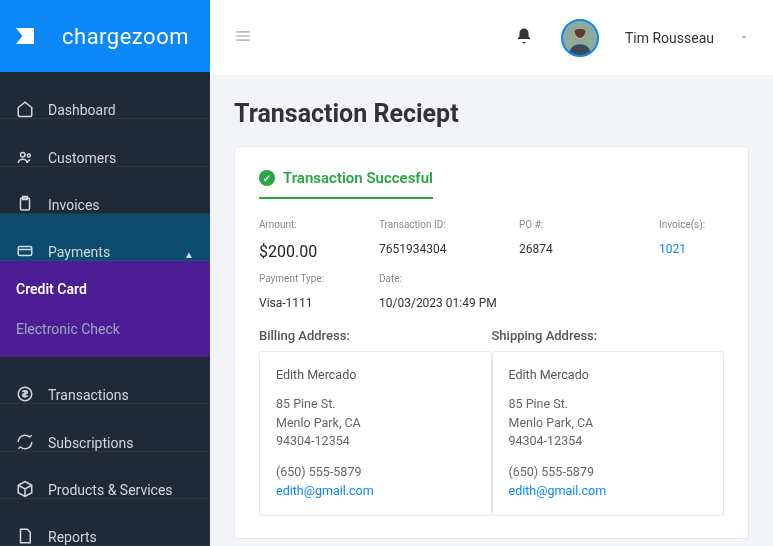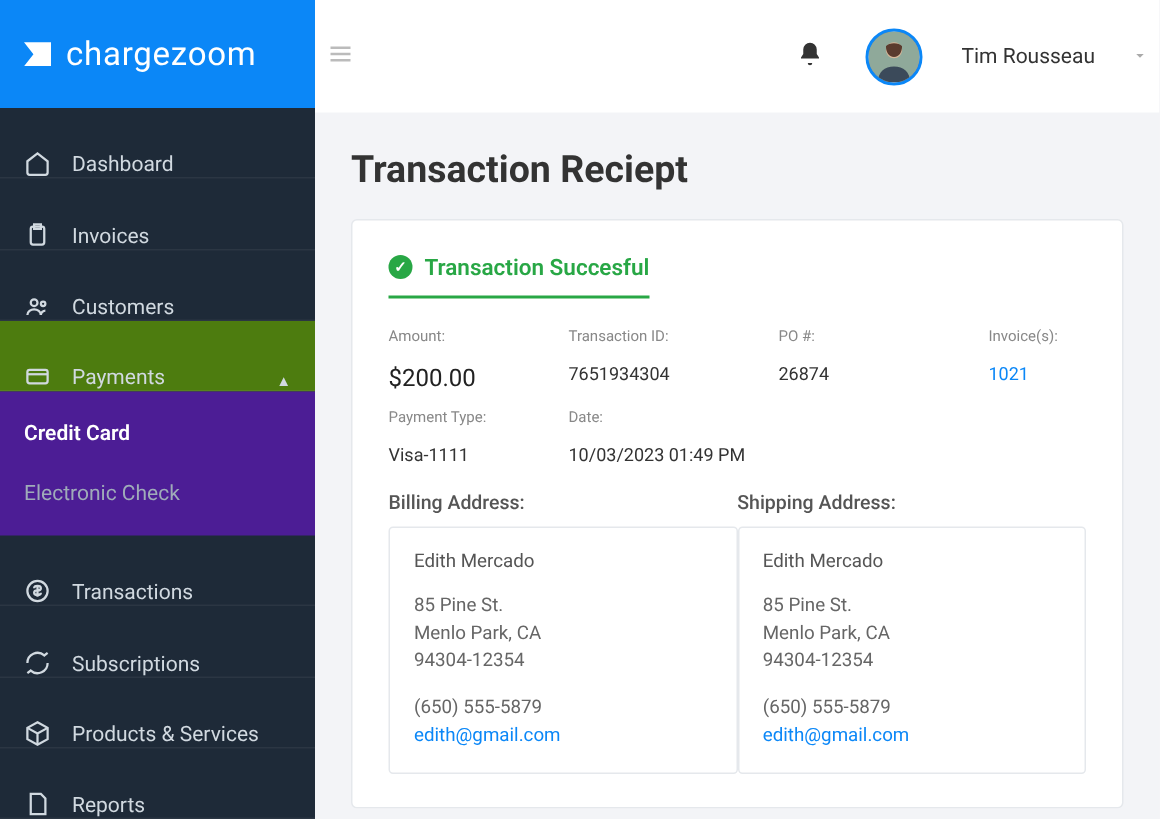--- a/index.html
+++ b/index.html
@@ -19,21 +19,21 @@
       flex-direction: column;
       flex-shrink: 0;
     }
     .logo {
       background: #0b87f7;
       color: #fff;
       height: 75px;
       display: flex;
       align-items: center;
       padding: 0 16px;
-      gap: 8px;
+      gap: 26px;
     }
     .logo-mark {
       width: 20px;
       height: 20px;
       position: relative;
     }
     .logo-mark::before {
       content: '';
       position: absolute;
       left: 0; top: 2px;
@@ -51,21 +51,21 @@
       align-items: flex-end;
       gap: 14px;
       padding: 0 16px;
       height: 49px;
       color: #d1d9e0;
       font-size: 14px;
       border-bottom: 1px solid rgba(255,255,255,0.06);
       cursor: pointer;
     }
     .nav-item.expanded {
-      background: #4d7c0f;
+      background: #0c4a6e;
     }
     .nav-item .chevron {
       margin-left: auto;
       font-size: 10px;
     }
     .nav-sub {
       background: #4c1d95;
       padding: 8px 0;
     }
     .nav-sub-item {
@@ -90,21 +90,21 @@
       flex: 1;
       display: flex;
       flex-direction: column;
       background: #f3f4f7;
     }
     .topbar {
       background: #fff;
       height: 75px;
       display: flex;
       align-items: center;
-      padding: 0 7px;
+      padding: 0 23px;
       gap: 16px;
     }
     .hamburger {
       color: #bbb;
       cursor: pointer;
     }
     .topbar-spacer { flex: 1; }
     .bell {
       color: #333;
       cursor: pointer;
@@ -237,37 +237,37 @@
       <svg viewBox="0 0 24 24" width="18" height="18" fill="none" stroke="currentColor" stroke-width="2">
           <path d="M3 10l9-7 9 7v10a2 2 0 0 1-2 2H5a2 2 0 0 1-2-2V10z"></path>
         </svg>
     </span>
     <span>Dashboard</span>
   </div>
 
   <div class="nav-item">
     <span class="icon">
       <svg viewBox="0 0 24 24" width="18" height="18" fill="none" stroke="currentColor" stroke-width="2">
-          <rect x="6" y="4" width="12" height="16" rx="2"></rect>
-          <path d="M9 2h6v4H9z"></path>
-        </svg>
-    </span>
-    <span>Invoices</span>
-  </div>
-
-  <div class="nav-item">
-    <span class="icon">
-      <svg viewBox="0 0 24 24" width="18" height="18" fill="none" stroke="currentColor" stroke-width="2">
           <circle cx="9" cy="9" r="3"></circle>
           <circle cx="17" cy="10" r="2"></circle>
           <path d="M3 20c0-3 3-5 6-5s6 2 6 5"></path>
           <path d="M15 20c0-2 2-4 4-4"></path>
         </svg>
     </span>
     <span>Customers</span>
+  </div>
+
+  <div class="nav-item">
+    <span class="icon">
+      <svg viewBox="0 0 24 24" width="18" height="18" fill="none" stroke="currentColor" stroke-width="2">
+          <rect x="6" y="4" width="12" height="16" rx="2"></rect>
+          <path d="M9 2h6v4H9z"></path>
+        </svg>
+    </span>
+    <span>Invoices</span>
   </div>
 
   <div class="nav-item expanded">
     <span class="icon">
       <svg viewBox="0 0 24 24" width="18" height="18" fill="none" stroke="currentColor" stroke-width="2">
           <rect x="3" y="6" width="18" height="12" rx="2"></rect>
           <path d="M3 10h18"></path>
         </svg>
     </span>
     <span>Payments</span>

